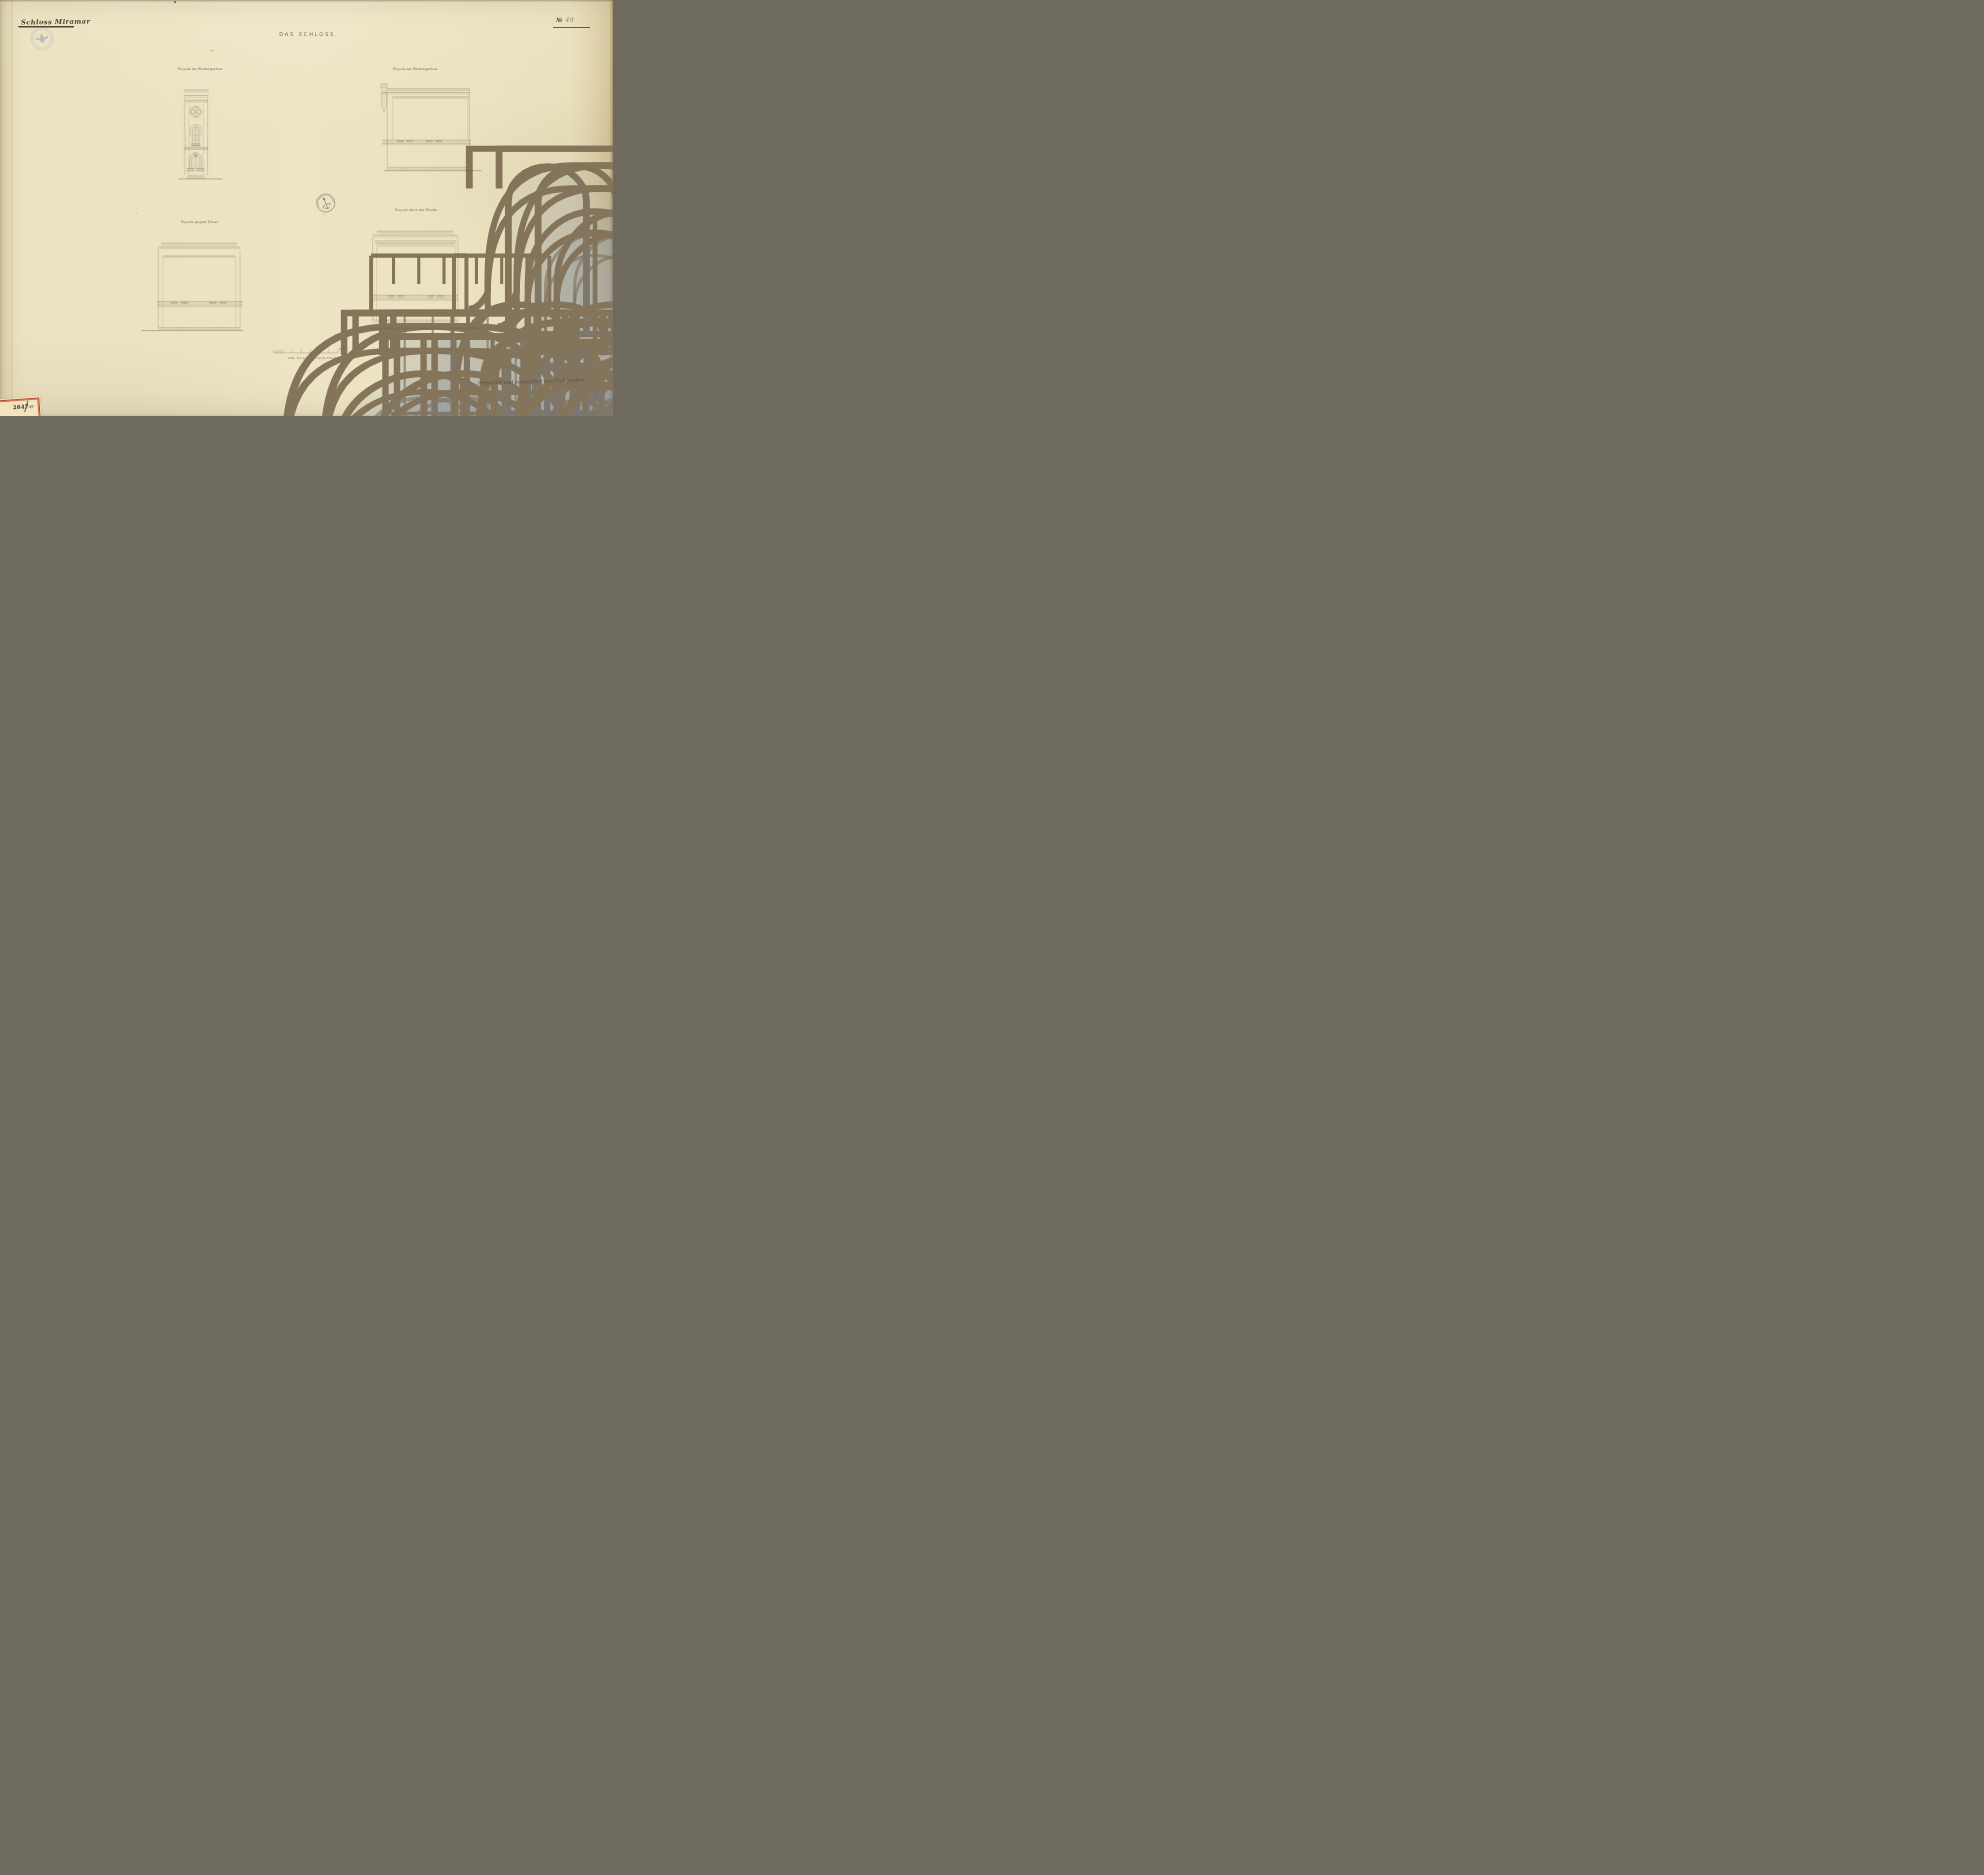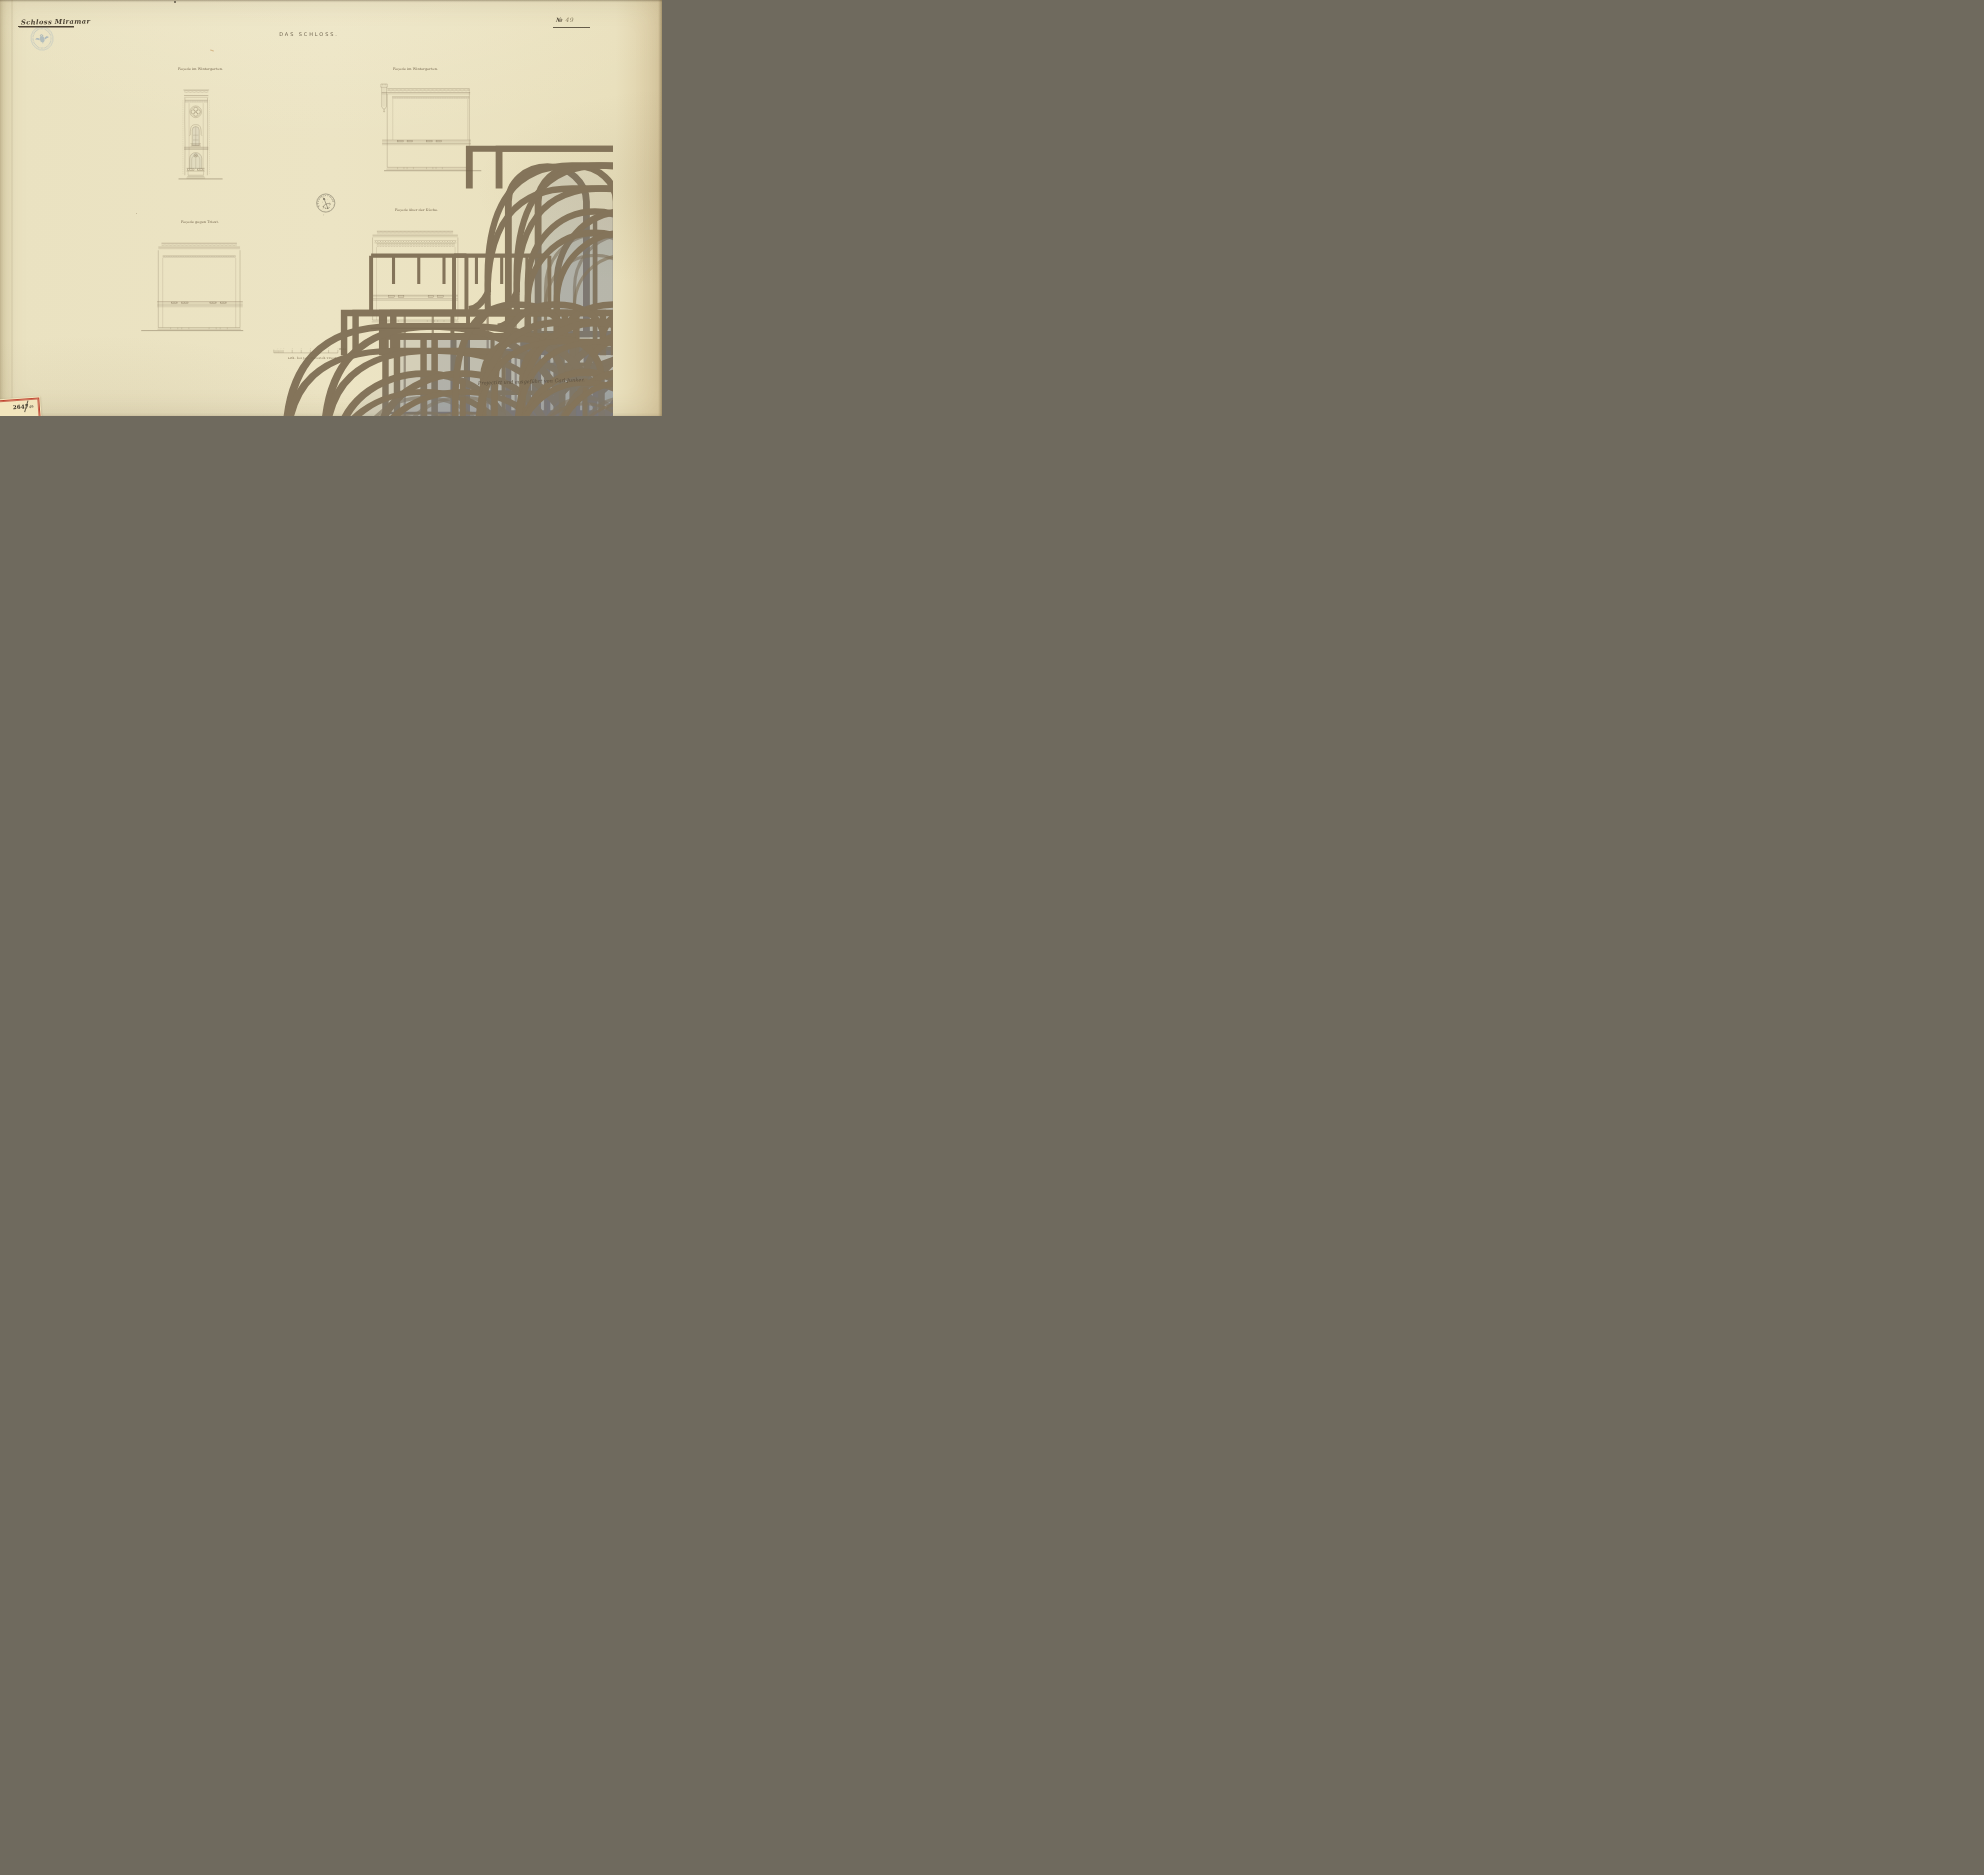--- a/index.html
+++ b/index.html
@@ -1,17 +1,17 @@
 <!DOCTYPE html>
 <html style="font-size:6.4px"><head>
 <meta charset="utf-8">
 <style>
   html,body{margin:0;padding:0;background:#6f6a5e;}
   .paper{
-    position:relative;width:662px;height:416px;overflow:hidden;
+    position:relative;width:613px;height:416px;overflow:hidden;
     font-family:"DejaVu Serif", serif;
     background:
       linear-gradient(90deg, rgba(0,0,0,0) 11px, rgba(100,85,55,.14) 12px, rgba(0,0,0,0) 13px),
       radial-gradient(476px 206px at 15% 110%, rgba(120,100,60,.10), rgba(0,0,0,0) 60%),
       radial-gradient(357px 167px at 104% 45%, rgba(120,100,60,.10), rgba(0,0,0,0) 60%),
       radial-gradient(595px 278px at 50% -12%, rgba(255,252,235,.22), rgba(0,0,0,0) 70%),
       linear-gradient(90deg, #d6cca6 0px, #e4dbb7 6.4px, #eae2c1 16.7px, #ece4c4 50%, #e9e0bd 93%, #dccda5 99.4%, #b4a47b 100%),
       #ebe3c2;
     box-shadow: inset 0 0 28px rgba(110,90,50,.16), inset 0 0 3.2px rgba(80,60,30,.22);
   }

